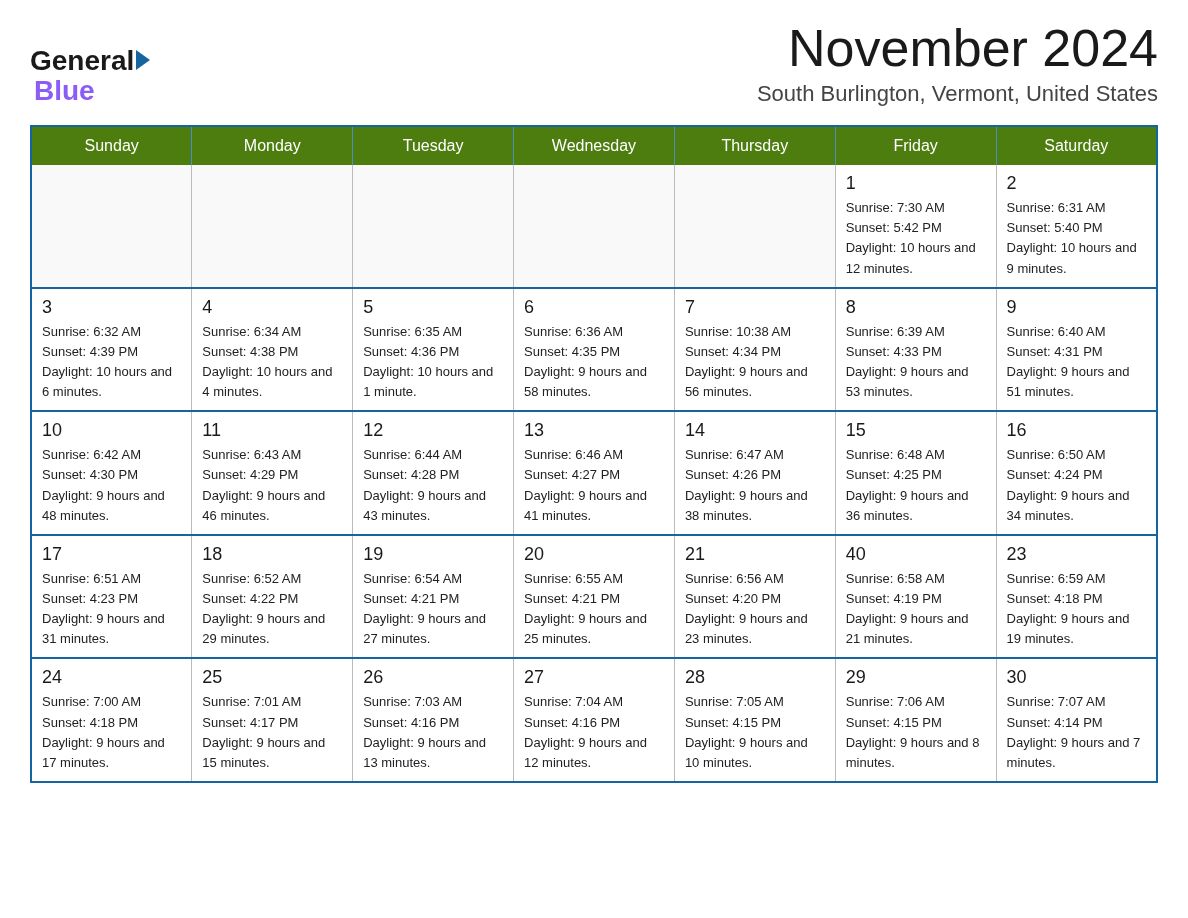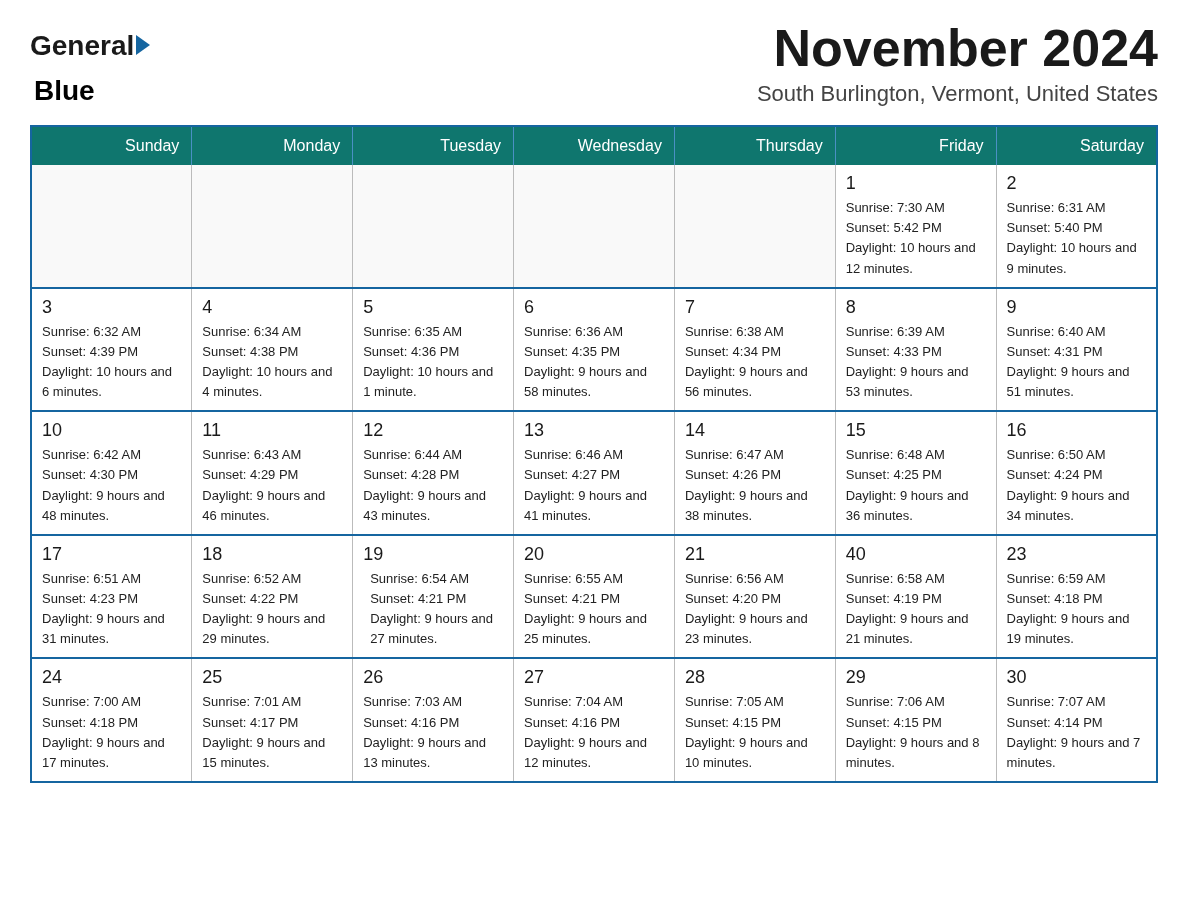--- a/index.html
+++ b/index.html
@@ -35,52 +35,52 @@
       display: inline-block;
       width: 0;
       height: 0;
       border-left: 14px solid #1565a0;
       border-top: 10px solid transparent;
       border-bottom: 10px solid transparent;
       margin-left: 2px;
       margin-top: -2px;
     }
     .logo-blue {
-      color: #000000;
+      color: #8b5cf6;
       font-size: 28px;
       font-weight: bold;
-      margin-top: 15px;
+      margin-top: 0;
       margin-left: 4px;
     }
     .title-section {
       text-align: right;
     }
     .month-title {
       font-size: 52px;
-      font-weight: bold;
+      font-weight: normal;
       color: #1a1a1a;
       line-height: 1.1;
     }
     .location-subtitle {
       font-size: 22px;
       color: #444;
       margin-top: 4px;
     }
     .calendar {
       width: 100%;
       border-collapse: collapse;
       border: 2px solid #1565a0;
     }
     .calendar thead tr th {
-      background-color: #0f766e;
+      background-color: #4d7c0f;
       color: #fff;
       font-size: 16px;
       font-weight: normal;
       padding: 10px 12px;
-      text-align: right;
+      text-align: center;
       border-right: 1px solid #4a90c4;
     }
     .calendar thead tr th:last-child {
       border-right: none;
     }
     .calendar tbody tr td {
       vertical-align: top;
       padding: 8px 10px;
       border-right: 1px solid #bbb;
       border-bottom: 2px solid #1565a0;
@@ -180,21 +180,21 @@
 Daylight: 10 hours and 1 minute.</div>
         </td>
         <td>
           <span class="day-number">6</span>
           <div class="day-info" style="white-space: pre-line;">Sunrise: 6:36 AM
 Sunset: 4:35 PM
 Daylight: 9 hours and 58 minutes.</div>
         </td>
         <td>
           <span class="day-number">7</span>
-          <div class="day-info" style="white-space: pre-line;">Sunrise: 6:38 AM
+          <div class="day-info" style="white-space: pre-line;">Sunrise: 10:38 AM
 Sunset: 4:34 PM
 Daylight: 9 hours and 56 minutes.</div>
         </td>
         <td>
           <span class="day-number">8</span>
           <div class="day-info" style="white-space: pre-line;">Sunrise: 6:39 AM
 Sunset: 4:33 PM
 Daylight: 9 hours and 53 minutes.</div>
         </td>
         <td>
@@ -256,21 +256,21 @@
 Daylight: 9 hours and 31 minutes.</div>
         </td>
         <td>
           <span class="day-number">18</span>
           <div class="day-info" style="white-space: pre-line;">Sunrise: 6:52 AM
 Sunset: 4:22 PM
 Daylight: 9 hours and 29 minutes.</div>
         </td>
         <td>
           <span class="day-number">19</span>
-          <div class="day-info" style="white-space: pre-line; margin-left: 7px;">Sunrise: 6:54 AM
+          <div class="day-info" style="white-space: pre-line;">Sunrise: 6:54 AM
 Sunset: 4:21 PM
 Daylight: 9 hours and 27 minutes.</div>
         </td>
         <td>
           <span class="day-number">20</span>
           <div class="day-info" style="white-space: pre-line;">Sunrise: 6:55 AM
 Sunset: 4:21 PM
 Daylight: 9 hours and 25 minutes.</div>
         </td>
         <td>

